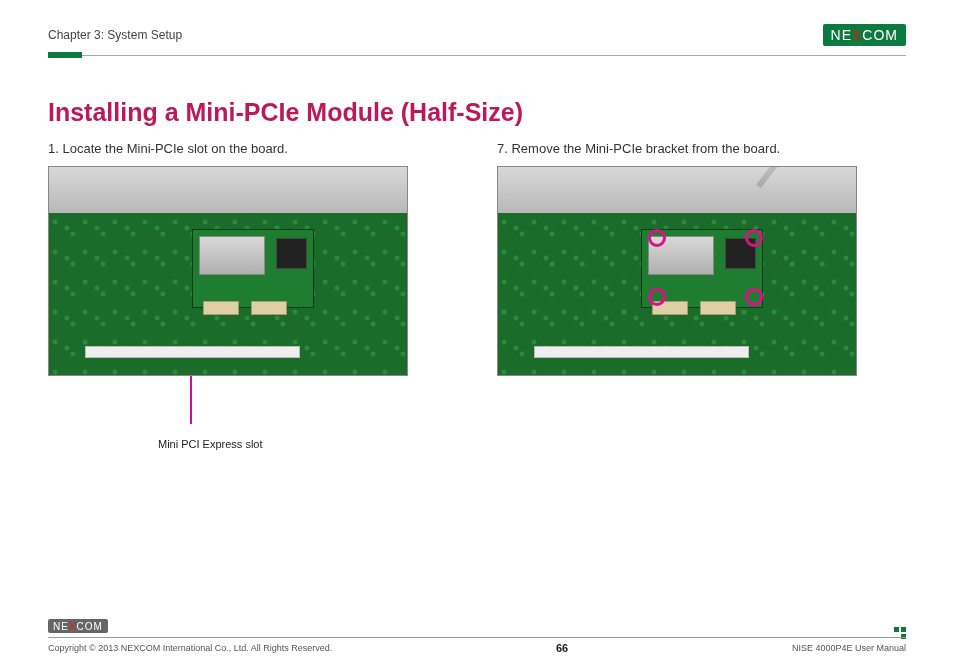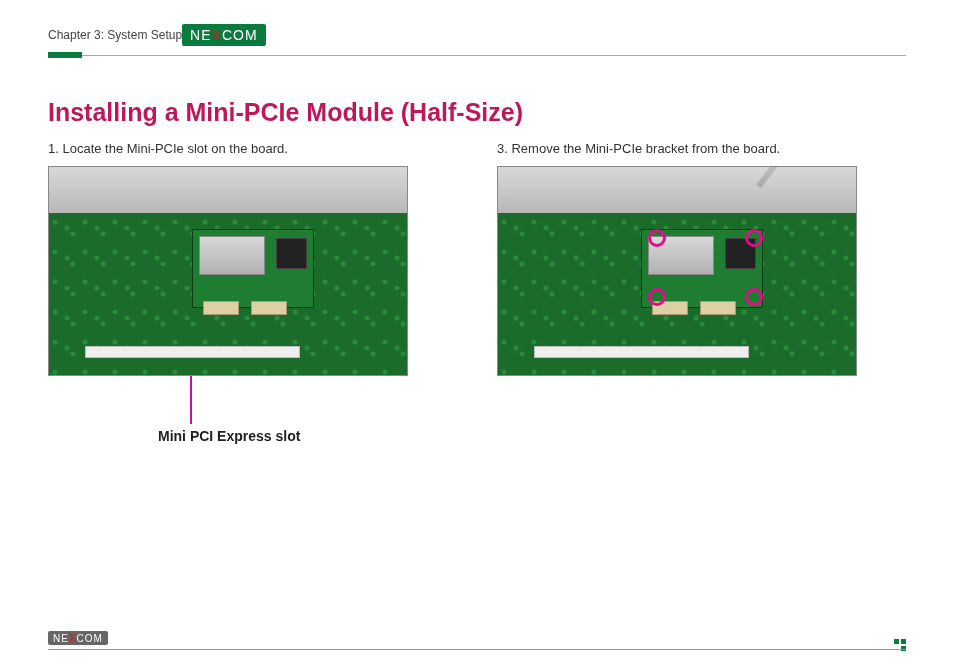--- a/index.html
+++ b/index.html
@@ -7,20 +7,21 @@
     font-family: "Segoe UI", Arial, sans-serif;
     width: 954px;
     height: 672px;
     background: #fff;
     color: #333;
     position: relative;
     padding: 24px 48px 0 48px;
   }
   .header {
     display: flex;
+    justify-content: space-between;
     align-items: center;
     font-size: 12px;
     color: #444;
   }
   .logo {
     height: 22px;
     display: flex;
     align-items: center;
     background: #0b7a3f;
     color: #fff;
@@ -136,24 +137,24 @@
   .leader {
     position: absolute;
     left: 142px;
     top: 210px;
     width: 2px;
     height: 48px;
     background: #c410a0;
   }
   .caption {
     position: absolute;
-    top: 262px;
+    top: 272px;
     left: 110px;
-    font-size: 14px;
-    font-weight: 700;
+    font-size: 11px;
+    font-weight: 400;
     color: #222;
     white-space: nowrap;
   }
   
   .screwdriver {
     position: absolute;
     top: -14px; right: -6px;
     width: 120px; height: 130px;
     transform: rotate(38deg);
     transform-origin: top right;
@@ -252,21 +253,21 @@
           <div class="connector conn-b"></div>
         </div>
         <div class="pci-slot"></div>
       </div>
       <div class="leader"></div>
       <div class="caption">Mini PCI Express slot</div>
     </div>
   </div>
 
   <div class="col">
-    <div class="step-text">3. Remove the Mini-PCIe bracket from the board.</div>
+    <div class="step-text">7. Remove the Mini-PCIe bracket from the board.</div>
     <div class="photo-wrap">
       <div class="photo">
         <div class="chassis"></div>
         <div class="board"></div>
         <div class="module">
           <div class="shield"></div>
           <div class="sim"></div>
           <div class="connector conn-a"></div>
           <div class="connector conn-b"></div>
         </div>
@@ -292,13 +293,18 @@
         <span>COM</span>
     </div>
   </div>
   <div class="footer-dots">
     <span></span>
       <span></span>
       <span></span>
       <span></span>
   </div>
   <div class="footer-rule"></div>
+  <div class="footer-row">
+    <div>Copyright © 2013 NEXCOM International Co., Ltd. All Rights Reserved.</div>
+    <div class="page-num">66</div>
+    <div>NISE 4000P4E User Manual</div>
+  </div>
 </div>
 
 </body></html>

